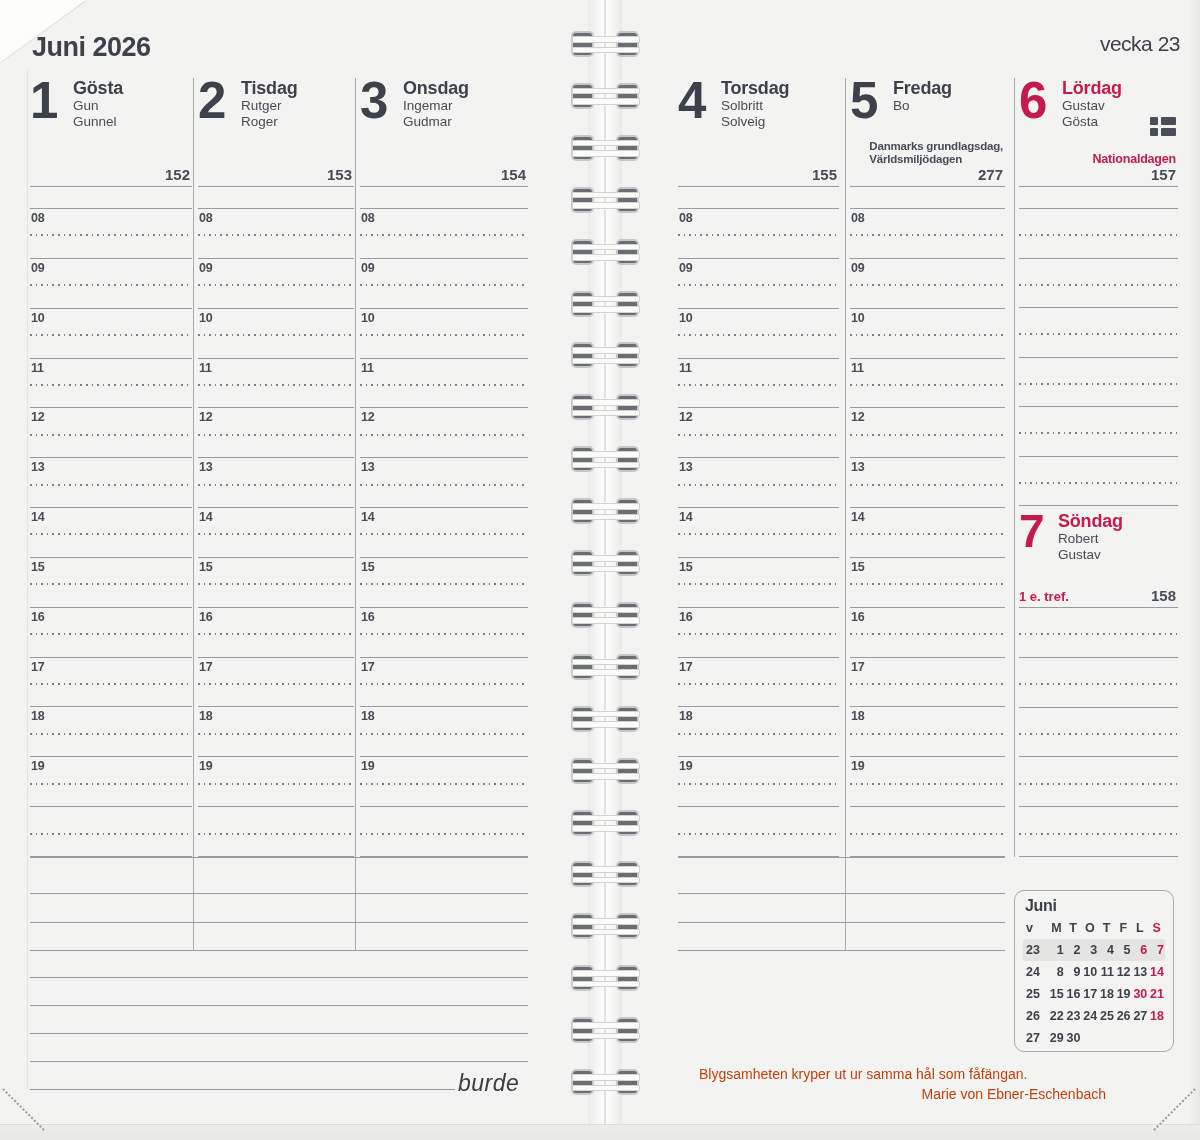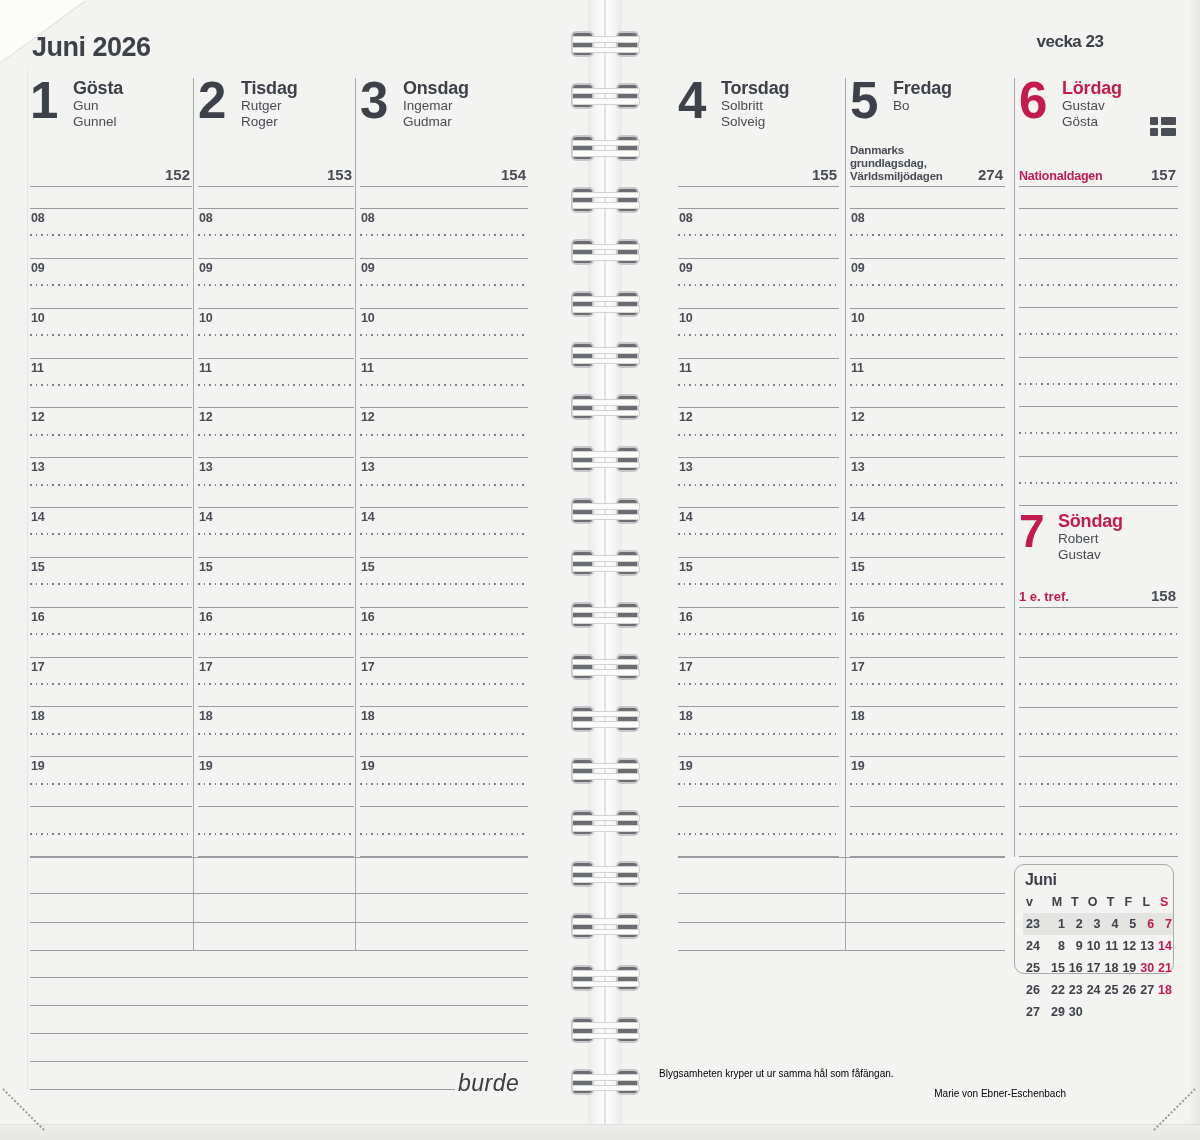--- a/index.html
+++ b/index.html
@@ -41,31 +41,31 @@
   
   .bind-unit{left:572px;width:66px;height:23px;}
   .hole{position:absolute;top:0;width:19px;height:22px;border-radius:3px;
     background:var(--hole);box-shadow:0 0 0 2px var(--hole-ring);}
   .hole.l{left:1px;} .hole.r{left:46px;}
   .wire{position:absolute;left:0;width:66px;height:4.5px;background:var(--wire);
     border:0.5px solid #d2d2d0;border-radius:1px;}
   .wire.t{top:3px;} .wire.b{top:13.5px;}
   
   .month-title{left:32px;top:32px;font-size:27px;font-weight:bold;letter-spacing:-.5px;color:var(--ink);}
-  .week-label{left:960px;top:32px;width:220px;text-align:center;font-size:17px;font-weight:bold;letter-spacing:-.5px;}
+  .week-label{left:960px;top:32px;width:220px;text-align:right;font-size:21px;font-weight:normal;letter-spacing:-.5px;}
   
   .day-col{position:absolute;top:75px;height:782px;display:flex;flex-direction:column;}
   .day-header{position:relative;height:112px;border-bottom:1px solid var(--line);box-sizing:border-box;}
   .day-num{position:absolute;left:0;top:2px;font-size:51px;font-weight:bold;line-height:.95;letter-spacing:-2px;color:var(--ink);}
   .day-num.red{color:var(--red);}
   .day-texts{position:absolute;left:43px;top:4px;}
   .day-name{font-size:18px;font-weight:bold;line-height:19px;letter-spacing:-.2px;}
   .day-name.red{color:var(--red);}
   .name-day{font-size:13.5px;font-weight:500;line-height:16px;color:var(--ink-soft);}
-  .doy-row{position:absolute;left:0;right:2px;bottom:3px;display:flex;align-items:flex-end;}
+  .doy-row{position:absolute;left:0;right:2px;bottom:3px;display:flex;align-items:flex-end;flex-direction:column;}
   .holiday{font-size:11.5px;font-weight:600;line-height:13px;letter-spacing:-.2px;color:var(--ink-soft);}
   .holiday.red{color:var(--red);font-size:12.5px;font-weight:bold;}
   .doy{margin-left:auto;font-size:15px;font-weight:600;color:var(--ink-soft);}
   .flag-icon{position:absolute;right:2px;top:42px;display:grid;
     grid-template-columns:8px 15px;grid-template-rows:8px 8px;gap:3px;}
   .flag-icon span{background:#4a4e57;border-radius:1px;}
   
   .slots{position:relative;display:flex;flex-direction:column;flex:1;
     border-bottom:1px solid var(--line);box-sizing:border-box;}
   .spacer{height:21px;flex:none;}
@@ -83,31 +83,31 @@
   .sun-slots{flex:1;display:flex;flex-direction:column;}
   .sun-slot{position:relative;flex:1;border-bottom:1px solid var(--line);}
   
   .wide-rows{border-top:1px solid var(--line);}
   .wide-rows > div{box-sizing:border-box;border-bottom:1px solid var(--line);}
   .extra-lines > div{box-sizing:border-box;border-bottom:1px solid var(--line);}
   .divider{width:1px;background:var(--line);opacity:.85;}
   .logo{left:458px;top:1070px;font-size:23px;font-weight:500;font-style:italic;
     letter-spacing:.5px;color:#3a3d44;}
   
-  .minical{left:1014px;top:864px;width:160px;height:110px;box-sizing:border-box;
-    border:1.5px solid var(--mc-border);border-radius:10px;padding:5px 0 0 8px;background:var(--paper);}
+  .minical{left:1014px;top:890px;width:160px;height:162px;box-sizing:border-box;
+    border:1.5px solid var(--mc-border);border-radius:10px;padding:5px 8px 0 8px;background:var(--paper);}
   .mc-title{font-size:16px;font-weight:bold;letter-spacing:-.3px;margin:1px 0 2px 2px;}
   .mc-row{display:grid;grid-template-columns:25px repeat(7,1fr);height:22px;align-items:center;}
   .mc-row.hl{background:var(--mc-hl);border-radius:2px;}
   .mc-cell{font-size:12.5px;font-weight:600;text-align:right;padding-right:1px;color:var(--ink);}
   .mc-cell.hdr{text-align:center;padding-right:0;}
   .mc-cell.wk{text-align:left;padding-left:3px;}
   .mc-cell.red{color:var(--red);}
   
-  .quote{left:659px;top:1064px;width:407px;font-size:10px;font-weight:500;color:#000000;line-height:20px;}
+  .quote{left:699px;top:1064px;width:407px;font-size:14px;font-weight:500;color:#c2410c;line-height:20px;}
   .quote .author{text-align:right;font-weight:400;}
 </style>
 </head>
 <body>
 
 <div id="stage">
 
   <div class="abs gutter"></div>
   <div class="abs gutter-line"></div>
 
@@ -530,21 +530,21 @@
         <div class="day-num">5</div>
         <div class="day-texts">
           <div class="day-name">Fredag</div>
           <div class="name-day">Bo</div>
         </div>
         <div class="doy-row">
           <div class="holiday">
             <div>Danmarks grundlagsdag,</div>
             <div>Världsmiljödagen</div>
           </div>
-          <div class="doy">274</div>
+          <div class="doy">277</div>
         </div>
       </div>
       <div class="slots">
         <div class="spacer"></div>
         <div class="slot">
           <div class="hour">08</div>
           <div class="dotline"></div>
         </div>
         <div class="slot">
           <div class="hour">09</div>

